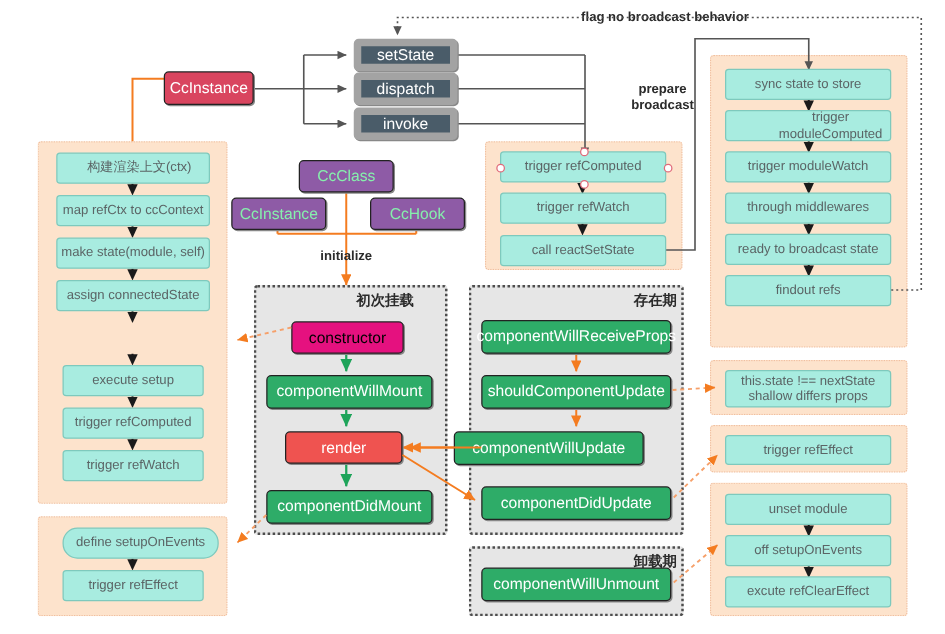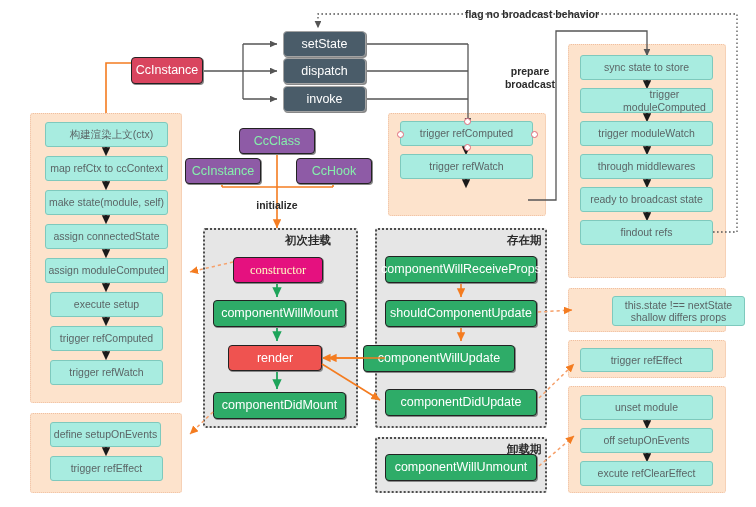--- a/index.html
+++ b/index.html
@@ -6,34 +6,34 @@
   body{width:756px;height:507px;overflow:hidden;
        font-family:"Liberation Sans","DejaVu Sans",sans-serif;}
   #stage{position:relative;width:756px;height:507px;background:#fff;}
 
   
   .node{position:absolute;box-sizing:border-box;display:flex;
         align-items:center;justify-content:center;text-align:center;
         border-radius:4px;line-height:1.15;z-index:6;}
 
   
-  .n-slate{background:#4a5c69;border:1px solid #a3a3a3;color:#ffffff;
+  .n-slate{background:#4a5c69;border:6px solid #a3a3a3;color:#ffffff;
            font-size:12.5px;box-shadow:1px 1px 0 #888;}
 
   
   .n-crimson{background:#d9455f;border:1px solid #222;color:#ffffff;
              font-size:12.5px;box-shadow:1px 1px 0 #888;}
 
   
   .n-purple{background:#8e5ba6;border:1px solid #222;color:#86efac;
             font-size:12.5px;box-shadow:1px 1px 0 #888;}
 
   
-  .n-magenta{background:#e5117f;border:1px solid #222;color:#fef9c3;
-             font-size:12.5px;box-shadow:1px 1px 0 #888;font-family:Liberation Serif, serif;}
+  .n-magenta{background:#e5117f;border:1px solid #222;color:#000000;
+             font-size:12.5px;box-shadow:1px 1px 0 #888;}
 
   
   .n-green{background:#2eac68;border:1px solid #222;color:#ffffff;
            font-size:12.5px;box-shadow:1px 1px 0 #888;}
 
   
   .n-red{background:#ef5350;border:1px solid #222;color:#ffffff;
          font-size:12.5px;box-shadow:1px 1px 0 #888;}
 
   
@@ -175,44 +175,44 @@
   <div class="node n-slate" style="left:283px;top:86px;width:83px;height:26px;">invoke</div>
 
   <div class="node n-purple" style="left:239px;top:128px;width:76px;height:26px;">CcClass</div>
   <div class="node n-purple" style="left:185px;top:158px;width:76px;height:26px;">CcInstance</div>
   <div class="node n-purple" style="left:296px;top:158px;width:76px;height:26px;">CcHook</div>
 
   <div class="node n-mint" style="left:45px;top:122px;width:123px;height:25px;padding-left:10px;">构建渲染上文(ctx)</div>
   <div class="node n-mint" style="left:45px;top:156px;width:123px;height:25px;">map refCtx to ccContext</div>
   <div class="node n-mint" style="left:45px;top:190px;width:123px;height:25px;">make state(module, self)</div>
   <div class="node n-mint" style="left:45px;top:224px;width:123px;height:25px;">assign connectedState</div>
-  <div class="node n-mint" style="left:45px;top:258px;width:123px;height:25px;">assign moduleComputed</div>
   <div class="node n-mint" style="left:50px;top:292px;width:113px;height:25px;">execute setup</div>
   <div class="node n-mint" style="left:50px;top:326px;width:113px;height:25px;">trigger refComputed</div>
   <div class="node n-mint" style="left:50px;top:360px;width:113px;height:25px;">trigger refWatch</div>
 
-  <div class="node n-mint" style="left:50px;top:422px;width:111px;height:25px;">define setupOnEvents</div>
+  <div class="node n-mint" style="left:50px;top:422px;width:125px;height:25px;border-radius:12px;">define setupOnEvents</div>
   <div class="node n-mint" style="left:50px;top:456px;width:113px;height:25px;">trigger refEffect</div>
 
   <div class="node n-mint" style="left:400px;top:121px;width:133px;height:25px;">trigger refComputed</div>
   <div class="node n-mint" style="left:400px;top:154px;width:133px;height:25px;">trigger refWatch</div>
+  <div class="node n-mint" style="left:400px;top:188px;width:133px;height:25px;">call reactSetState</div>
 
   <div class="hnd" style="left:464px;top:118px;"></div>
   <div class="hnd" style="left:397px;top:131px;"></div>
   <div class="hnd" style="left:531px;top:131px;"></div>
   <div class="hnd" style="left:464px;top:144px;"></div>
 
   <div class="node n-mint" style="left:580px;top:55px;width:133px;height:25px;">sync state to store</div>
   <div class="node n-mint" style="left:580px;top:88px;width:133px;height:25px;padding-left:36px;">trigger moduleComputed</div>
   <div class="node n-mint" style="left:580px;top:121px;width:133px;height:25px;">trigger moduleWatch</div>
   <div class="node n-mint" style="left:580px;top:154px;width:133px;height:25px;text-align:center;">through middlewares</div>
   <div class="node n-mint" style="left:580px;top:187px;width:133px;height:25px;">ready to broadcast state</div>
   <div class="node n-mint" style="left:580px;top:220px;width:133px;height:25px;">findout refs</div>
 
-  <div class="node n-mint" style="left:612px;top:296px;width:133px;height:30px;flex-direction:column;">
+  <div class="node n-mint" style="left:580px;top:296px;width:133px;height:30px;flex-direction:column;">
     <span>this.state !== nextState</span>
     <span>shallow differs props</span>
   </div>
 
   <div class="node n-mint" style="left:580px;top:348px;width:133px;height:24px;">trigger refEffect</div>
 
   <div class="node n-mint" style="left:580px;top:395px;width:133px;height:25px;">unset module</div>
   <div class="node n-mint" style="left:580px;top:428px;width:133px;height:25px;">off setupOnEvents</div>
   <div class="node n-mint" style="left:580px;top:461px;width:133px;height:25px;">excute refClearEffect</div>
 

